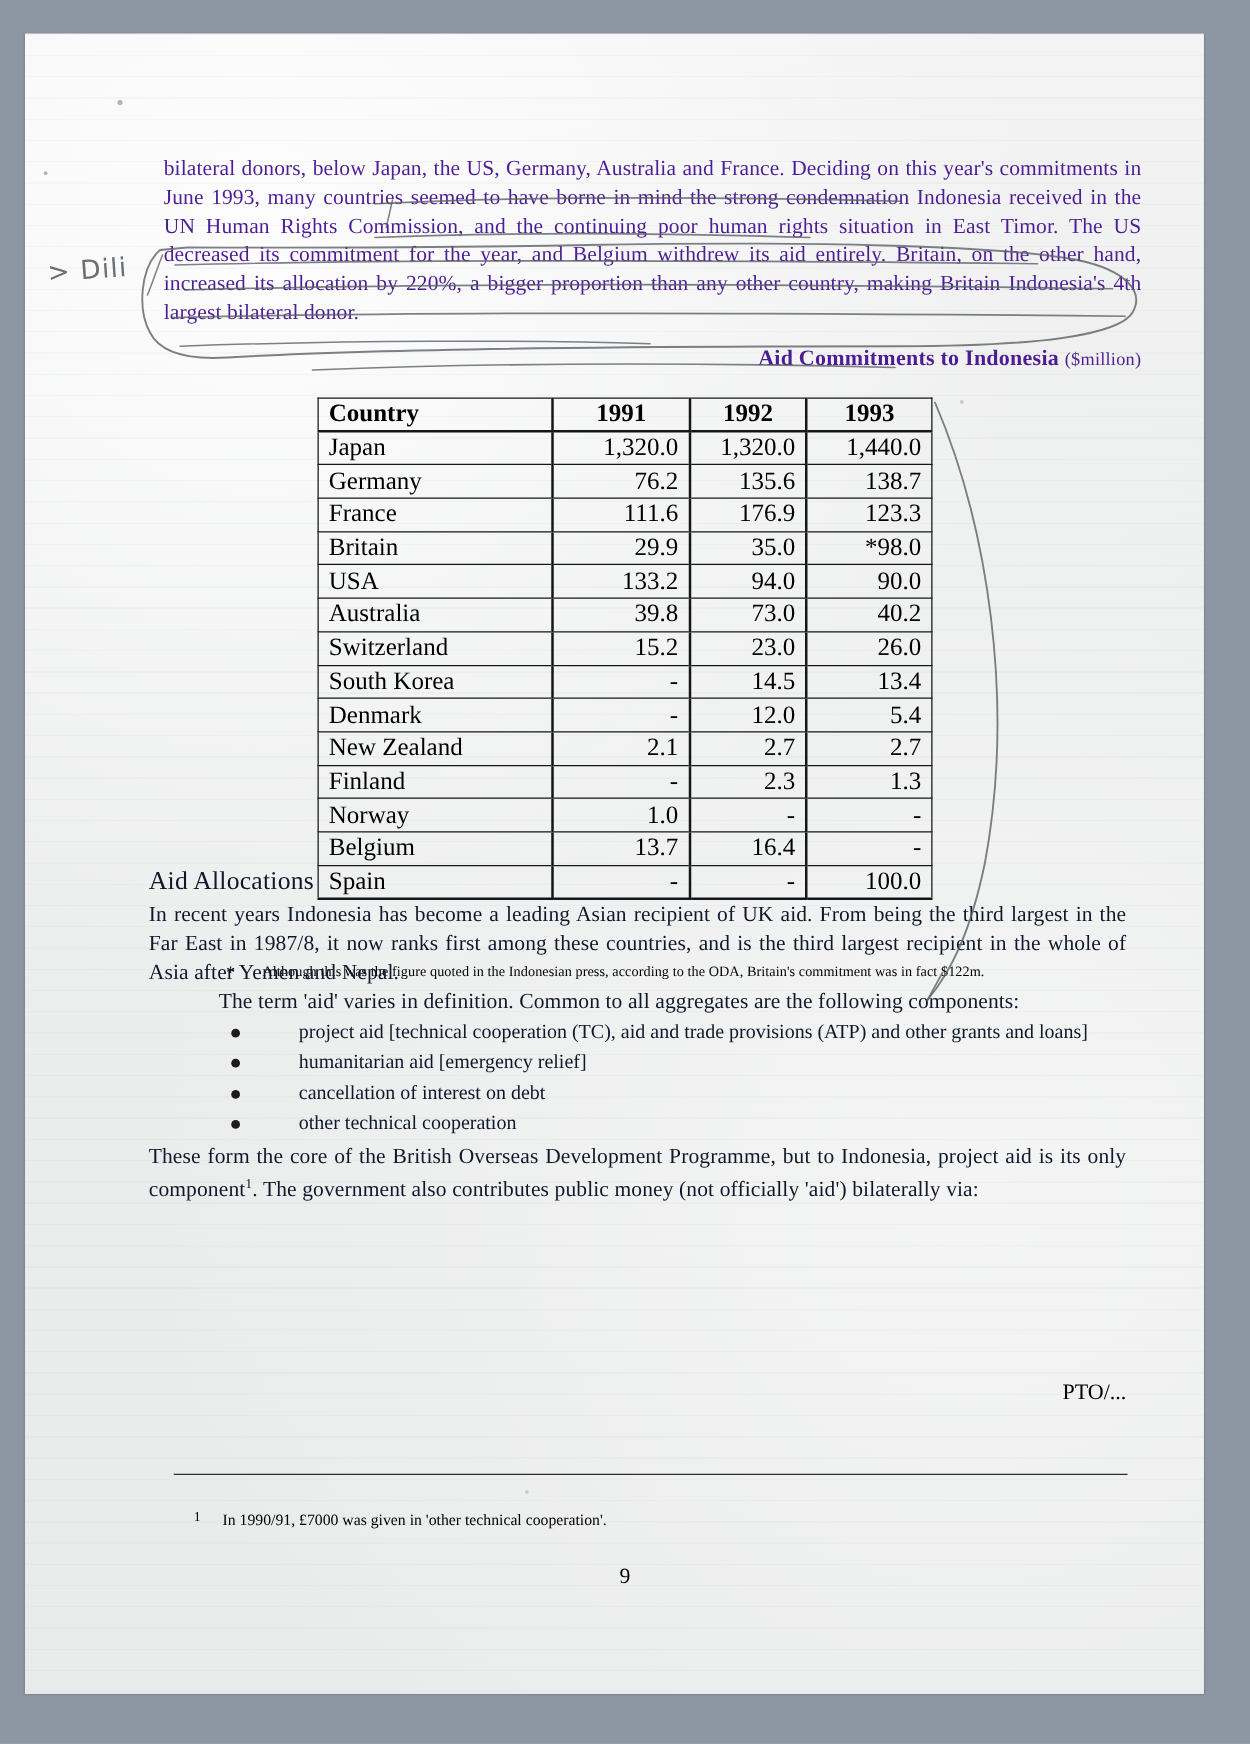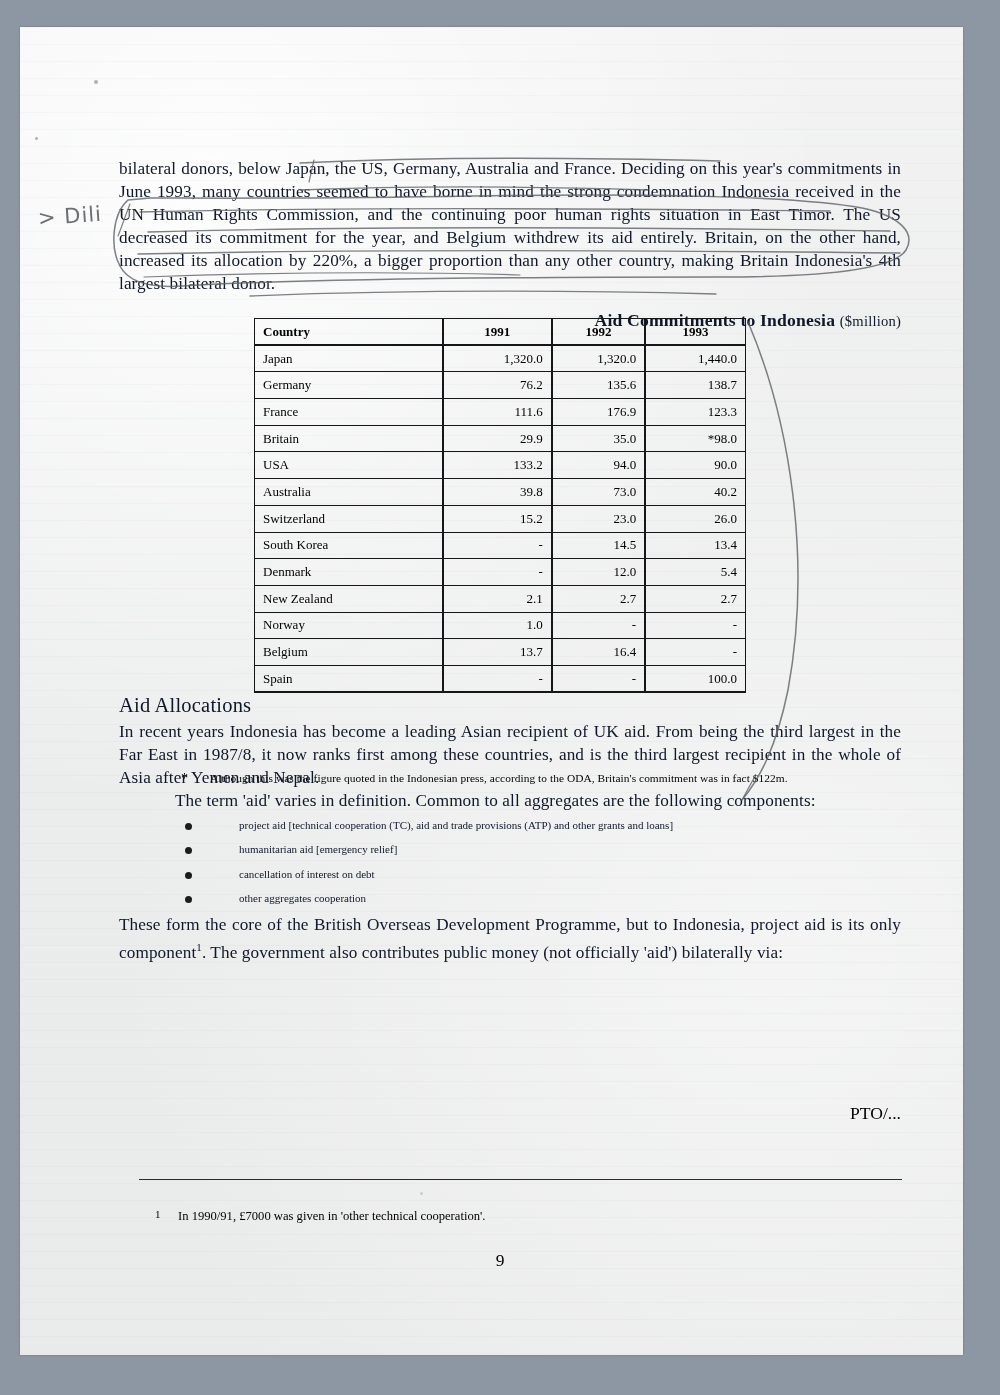--- a/index.html
+++ b/index.html
@@ -36,25 +36,24 @@
     background:
       repeating-linear-gradient(180deg, rgba(150,155,158,.055) 0 1px, rgba(0,0,0,0) 1px 17px);
     pointer-events:none;
   }
 
   .speck { position:absolute; background:#9aa0a4; border-radius:50%; opacity:.8; }
 
   
   #content {
     position: absolute;
-    left: 119px;      
+    left: 131px;      
     top: 123px;       
     width: 782px;
-    color: #0f172a;
-    margin-top: 34px;
+    color: #4c1d95;
   }
 
   p.body {
     margin: 0;
     font-size: 17.2px;
     line-height: 23.1px;
     text-align: justify;
     letter-spacing: .1px;
   }
   p.body.indent { text-indent: 56px; }
@@ -71,21 +70,21 @@
   
   #table-wrap {
     position: absolute;
     left: 254px;
     top: 318px;
     width: 492px;
   }
   table.aid {
     border-collapse: collapse;
     width: 100%;
-    font-size: 13px;
+    font-size: 20px;
     background: transparent;
     padding-left: 32px;
   }
   table.aid th, table.aid td {
     border: 1.6px solid #14161a;
     padding: 2px 8px 3px 8px;
     height: 26.7px;
     box-sizing: border-box;
     line-height: 1;
   }
@@ -141,21 +140,21 @@
   }
   ul.bullets {
     list-style: none;
     margin: 2px 0 0 0;
     padding: 0;
   }
   ul.bullets li {
     position: relative;
     margin: 0 0 1px 0;
     padding-left: 120px;
-    font-size: 11px;
+    font-size: 16px;
     line-height: 23.1px;
   }
   ul.bullets li .dot {
     position: absolute;
     left: 66px;
     top: 9px;
     width: 7px; height: 7px;
     border-radius: 50%;
     background: #1b1b1b;
   }
@@ -301,20 +300,26 @@
           <td class="c-num y1992">12.0</td>
           <td class="c-num y1993">5.4</td>
         </tr>
         <tr>
           <td class="c-country">New Zealand</td>
           <td class="c-num y1991">2.1</td>
           <td class="c-num y1992">2.7</td>
           <td class="c-num y1993">2.7</td>
         </tr>
         <tr>
+          <td class="c-country">Finland</td>
+          <td class="c-num y1991">-</td>
+          <td class="c-num y1992">2.3</td>
+          <td class="c-num y1993">1.3</td>
+        </tr>
+        <tr>
           <td class="c-country">Norway</td>
           <td class="c-num y1991">1.0</td>
           <td class="c-num y1992">-</td>
           <td class="c-num y1993">-</td>
         </tr>
         <tr>
           <td class="c-country">Belgium</td>
           <td class="c-num y1991">13.7</td>
           <td class="c-num y1992">16.4</td>
           <td class="c-num y1993">-</td>
@@ -335,21 +340,21 @@
 </div>
 
 <div id="section">
   <h2 class="heading">Aid Allocations</h2>
   <p class="body">In recent years Indonesia has become a leading Asian recipient of UK aid.  From being the third largest in the Far East in 1987/8, it now ranks first among these countries, and is the third largest recipient in the whole of Asia after Yemen and Nepal.</p>
   <p class="body indent">The term 'aid' varies in definition. Common to all aggregates are the following components:</p>
   <ul class="bullets">
       <li><span class="dot"></span><span>project aid [technical cooperation (TC), aid and trade provisions (ATP) and other grants and loans]</span></li>
       <li><span class="dot"></span><span>humanitarian aid [emergency relief]</span></li>
       <li><span class="dot"></span><span>cancellation of interest on debt</span></li>
-      <li><span class="dot"></span><span>other aggregates cooperation</span></li>
+      <li><span class="dot"></span><span>other technical cooperation</span></li>
     </ul>
   <p class="body" style="margin-top:3px;">
     <span>These form the core of the British Overseas Development Programme, but to Indonesia, project aid is its only component</span><sup class="fn">1</sup><span>. The government also contributes public money (not officially 'aid') bilaterally via:</span>
   </p>
 </div>
 
 <div id="pto">PTO/...</div>
 
 <div id="fn-rule"></div>
 <div id="footnote">

